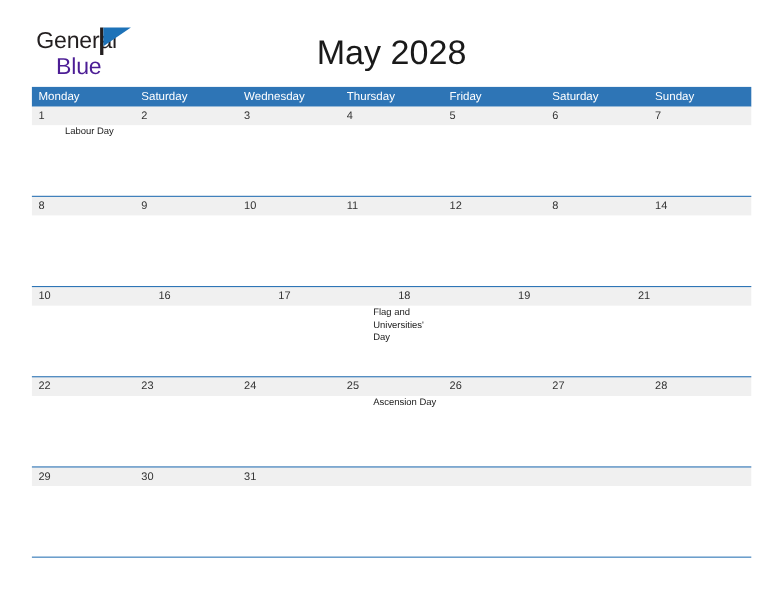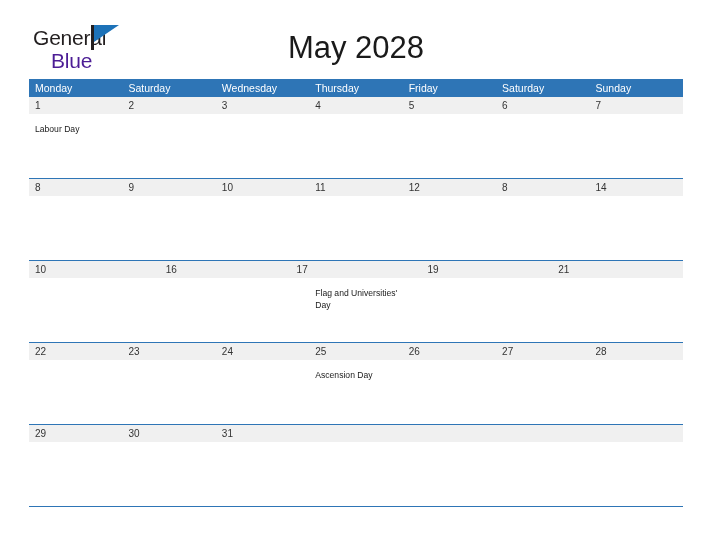--- a/index.html
+++ b/index.html
@@ -148,23 +148,24 @@
   }
 
   .event-band {
     display: flex;
     width: 100%;
     background: #ffffff;
     height: 64px;
   }
   .event-band .cell {
     flex: 1 1 0;
-    padding: 10px 5px 0 6px;
+    padding: 0 5px 0 6px;
     box-sizing: border-box;
     overflow: hidden;
+    margin-left: 24px;
   }
   .event-band .evt {
     font-size: 8.6px;
     line-height: 11.5px;
     color: #1a1a1a;
     word-wrap: break-word;
     margin: 0;
   }
   .cal-bottom-rule {
     width: 100%;
@@ -245,20 +246,21 @@
           <div class="cell"></div>
           <div class="cell"></div>
           <div class="cell"></div>
         </div>
       </div>
       <div class="week">
         <div class="date-band">
           <div class="daynum">10</div>
           <div class="daynum">16</div>
           <div class="daynum">17</div>
+          <div class="daynum">18</div>
           <div class="daynum">19</div>
           <div class="daynum">21</div>
         </div>
         <div class="event-band">
           <div class="cell"></div>
           <div class="cell"></div>
           <div class="cell"></div>
           <div class="cell">
             <p class="evt">Flag and Universities' Day</p>
           </div>

